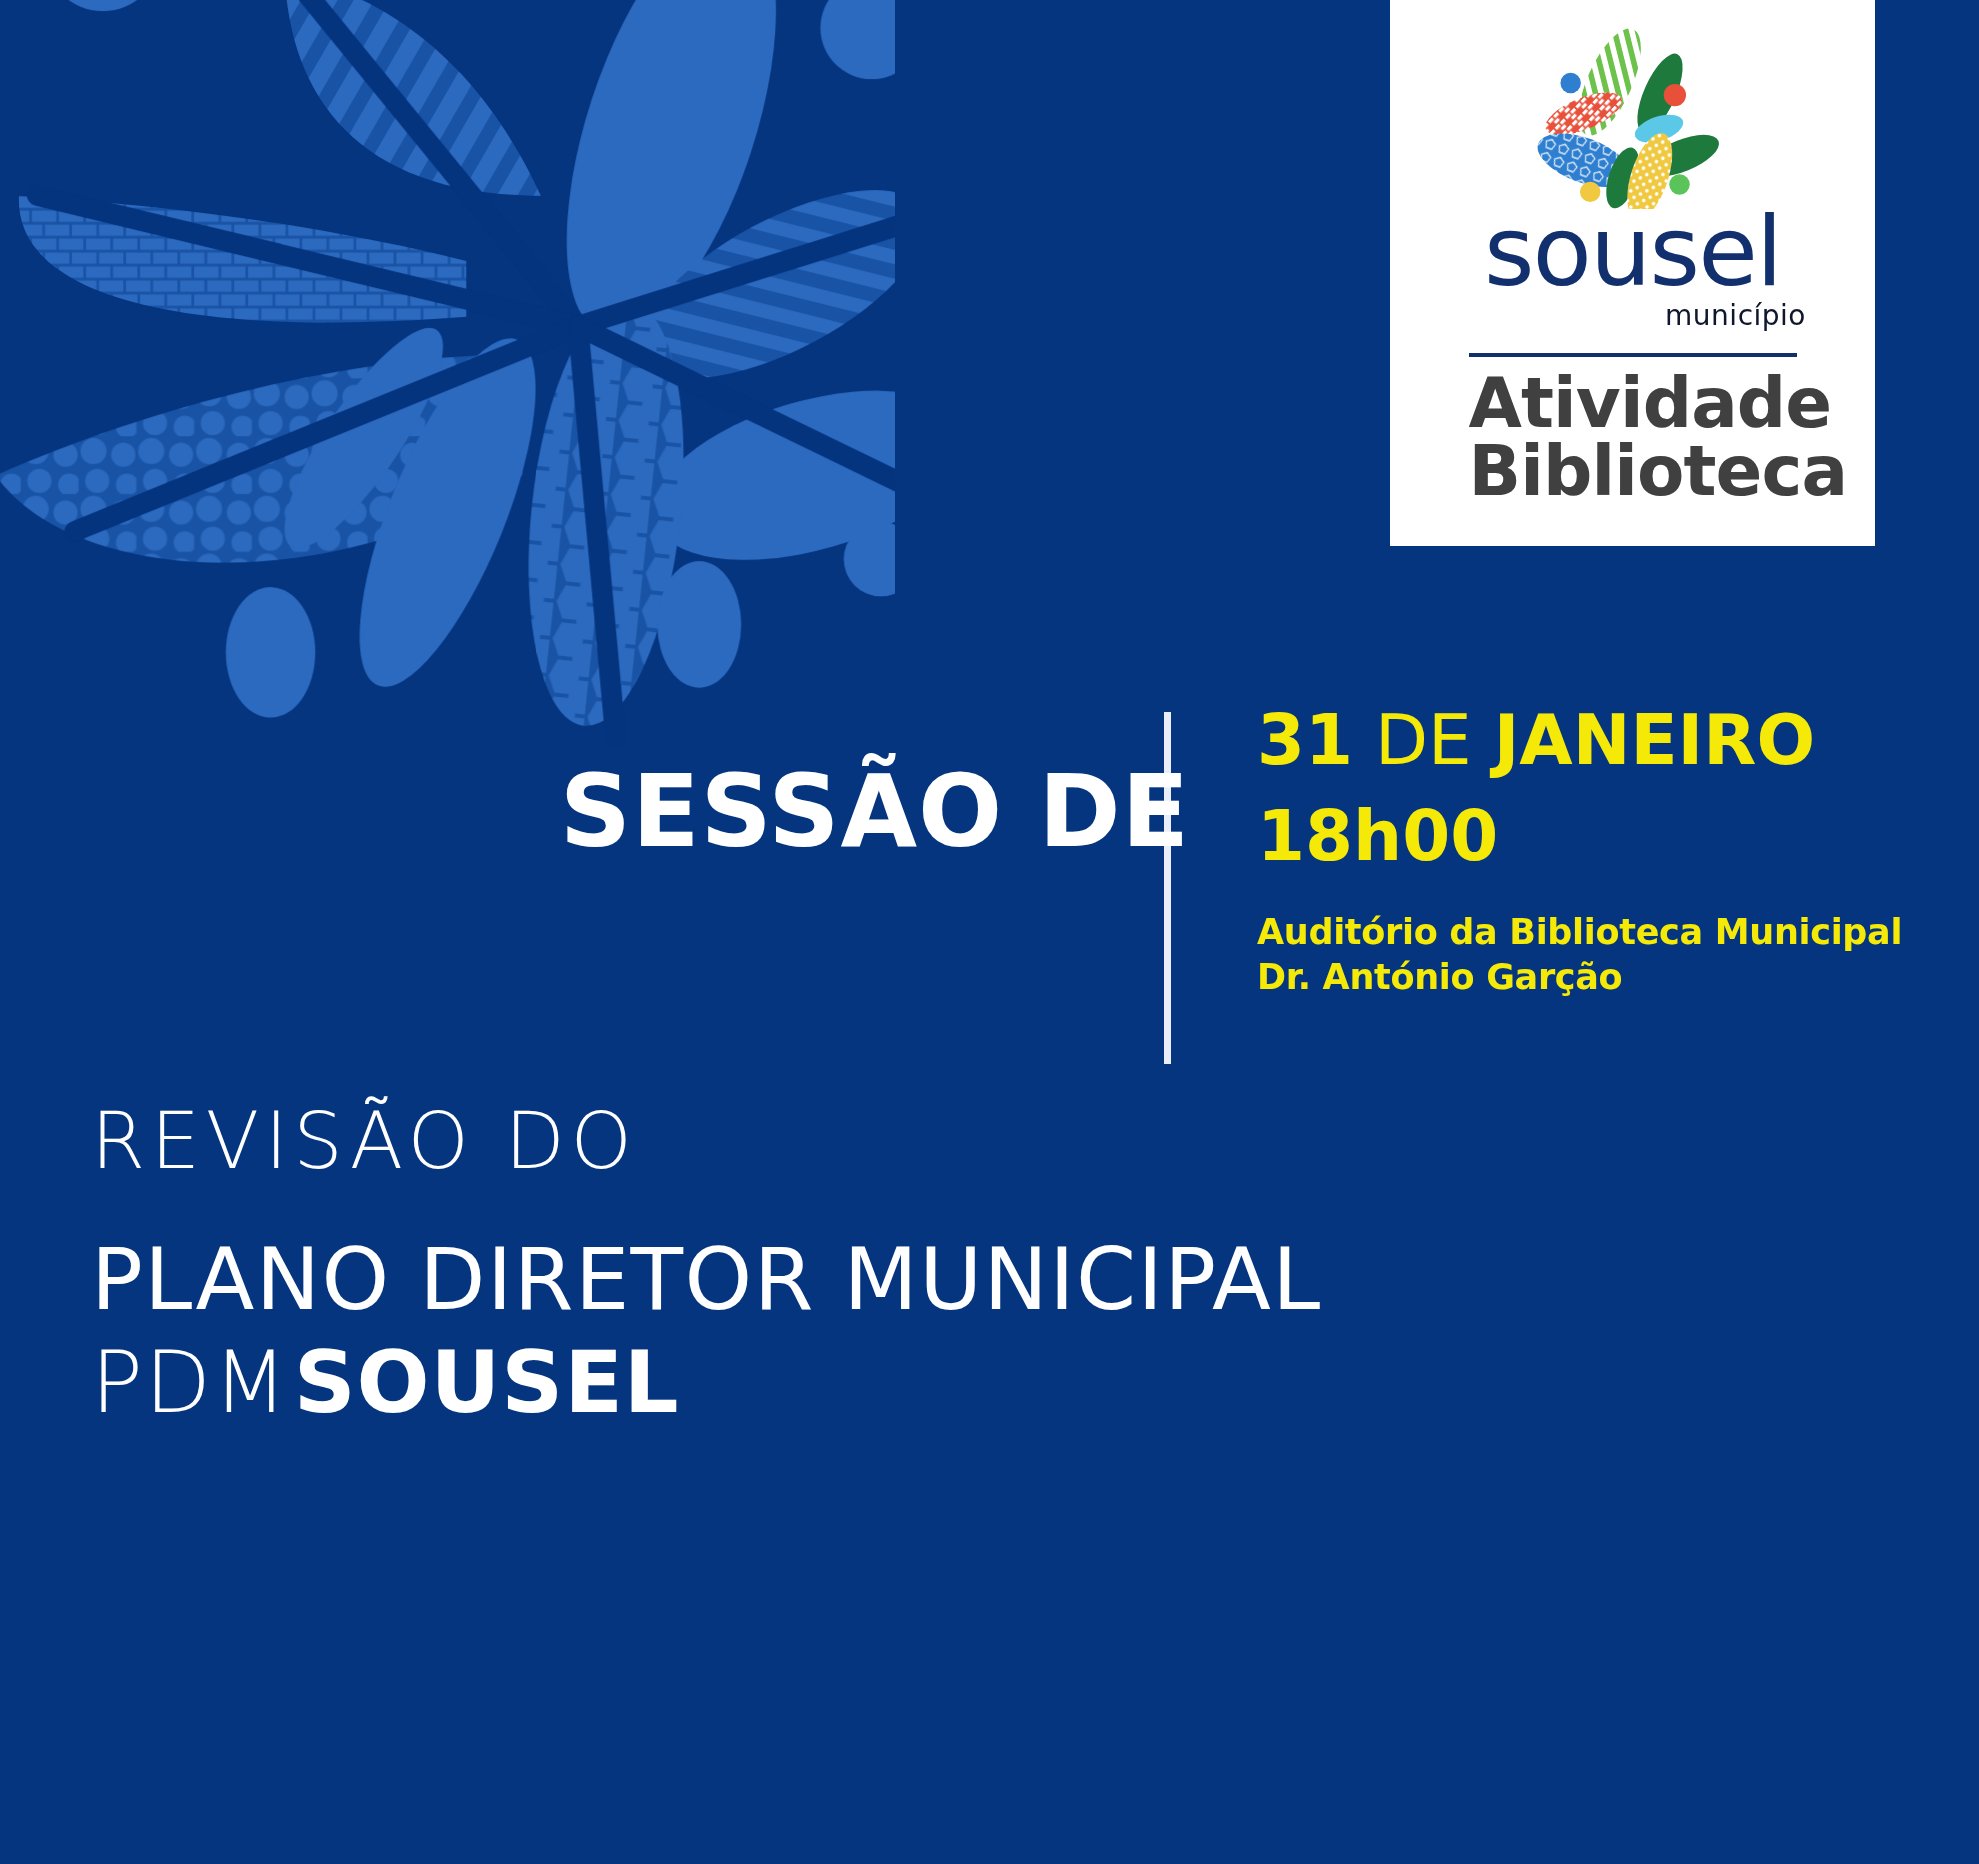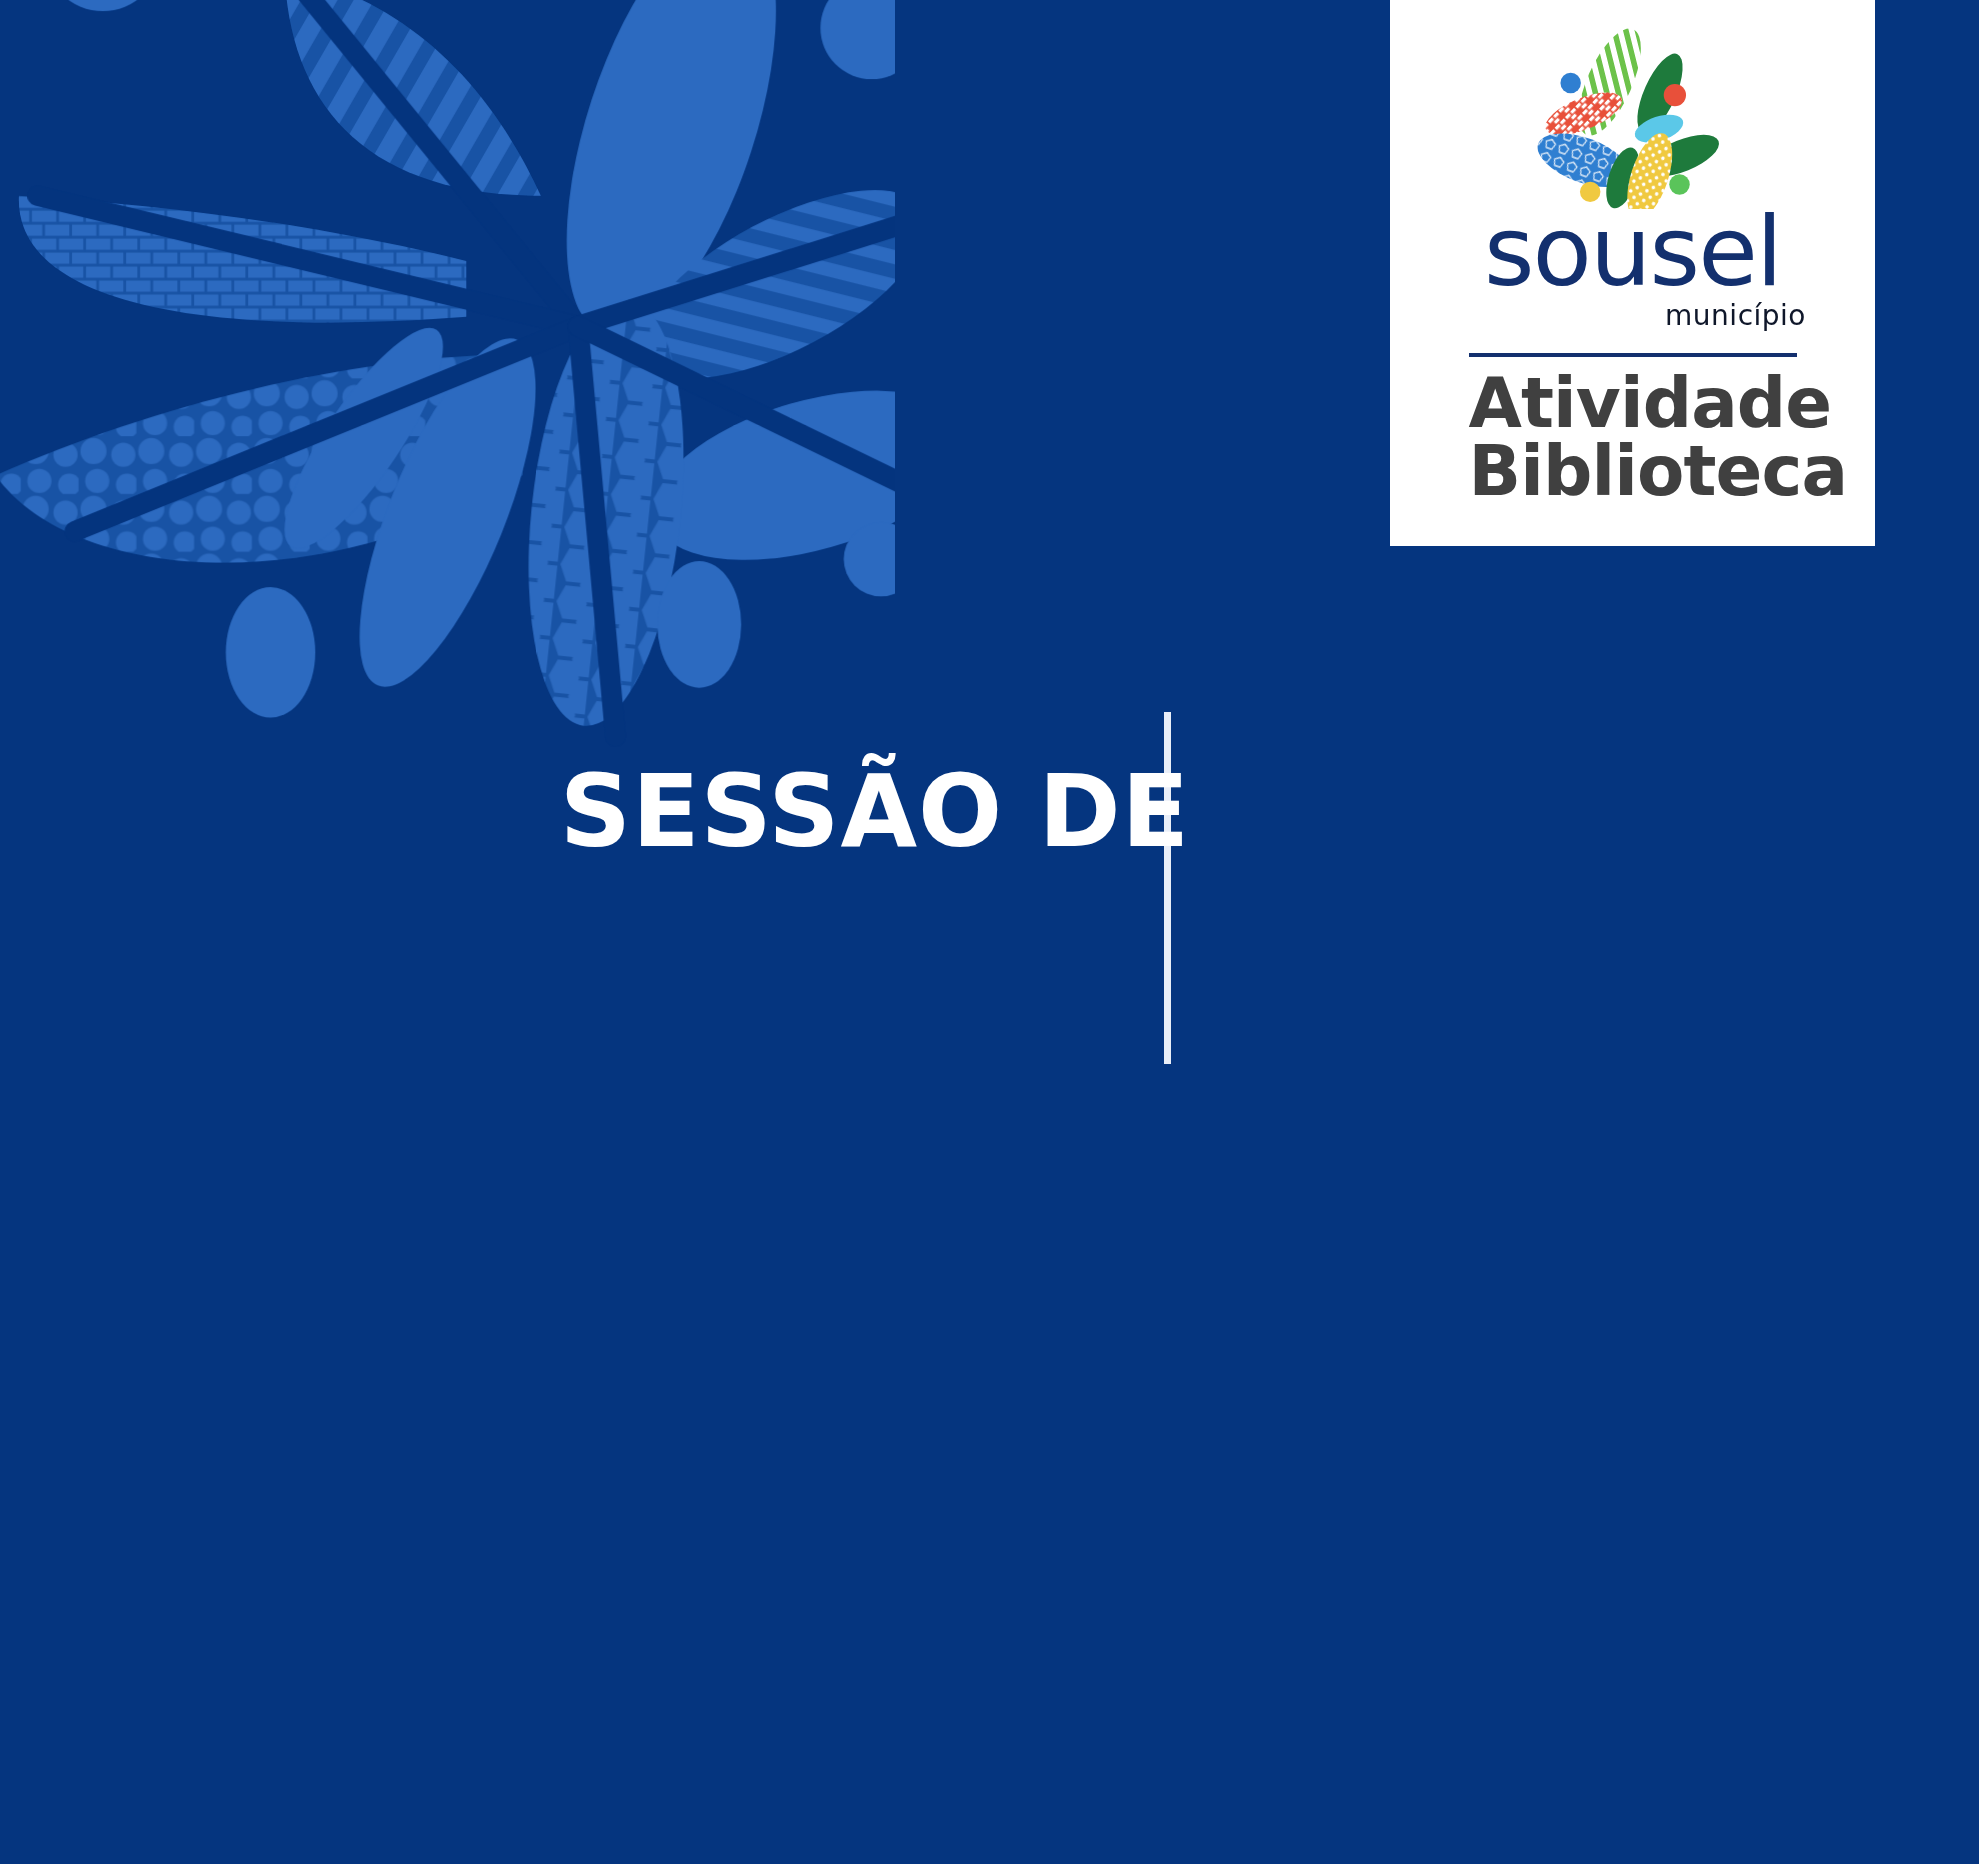--- a/index.html
+++ b/index.html
@@ -340,17 +340,28 @@
       <span>Biblioteca</span>
     </div>
   </div>
 
   <div id="divider"></div>
 
   <div id="headline">
     <span class="hl-line">SESSÃO DE</span>
   </div>
 
-
+  <div id="event-info">
+    <div class="date-line"><span class="date-strong">31</span> <span class="date-weak">DE</span> <span class="date-strong">JANEIRO</span></div>
+    <div class="time-line">18h00</div>
+    <div class="venue-line">Auditório da Biblioteca Municipal</div>
+    <div class="venue-line">Dr. António Garção</div>
+  </div>
+
+  <div id="subtitle">
+    <span class="sub-light">REVISÃO DO</span>
+    <span class="sub-mid">PLANO DIRETOR MUNICIPAL</span>
+    <span class="sub-row"><span class="pdm">PDM</span> <span class="sousel">SOUSEL</span></span>
+  </div>
 
 
 </div>
 
 
 </body></html>

